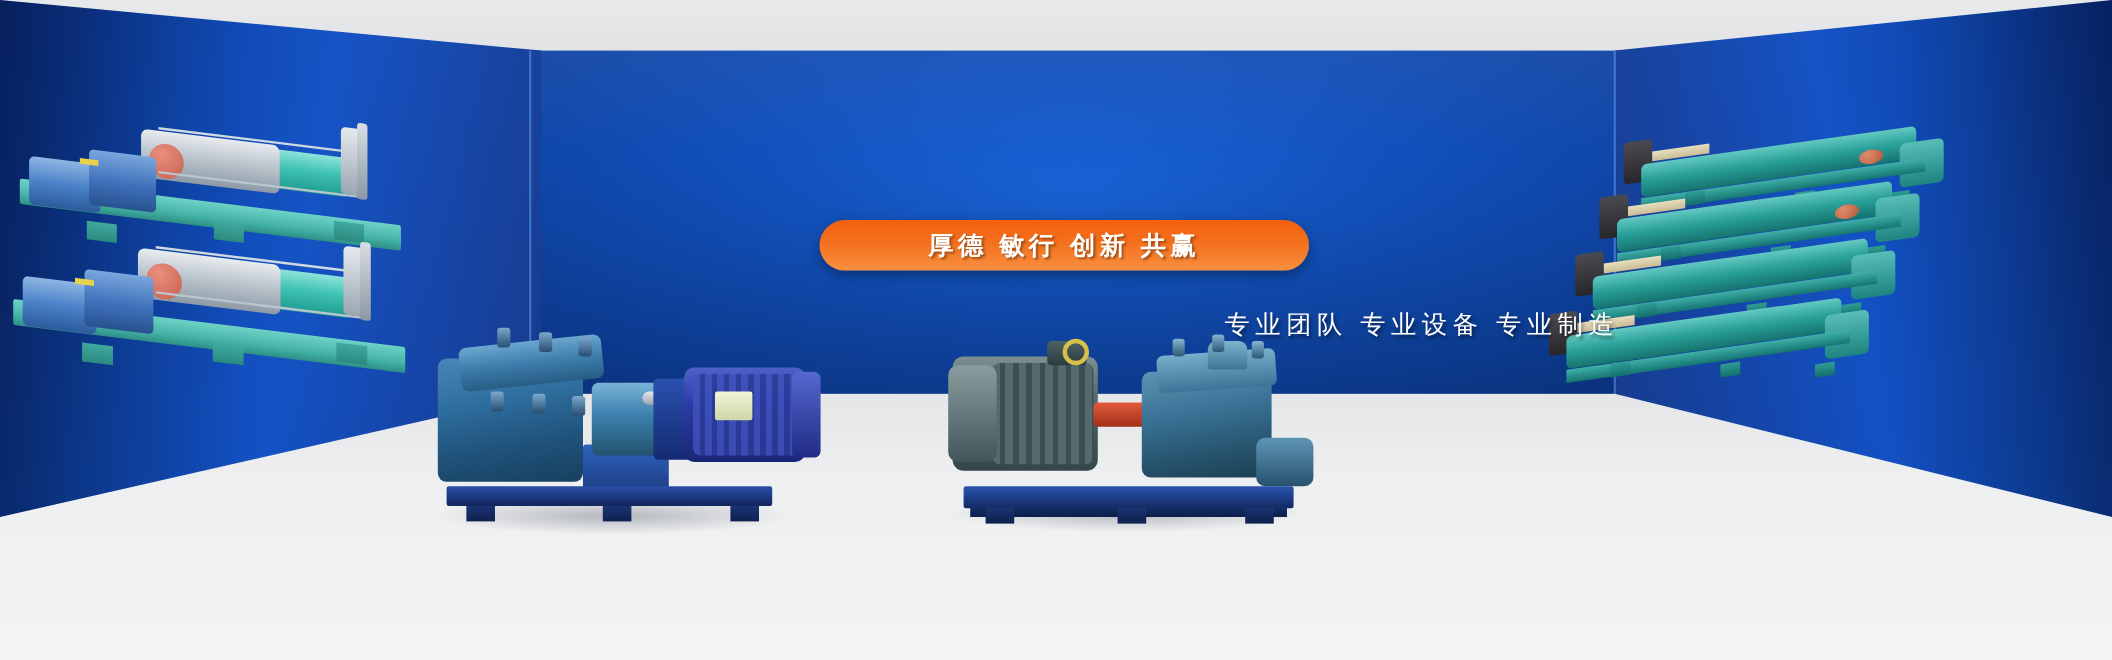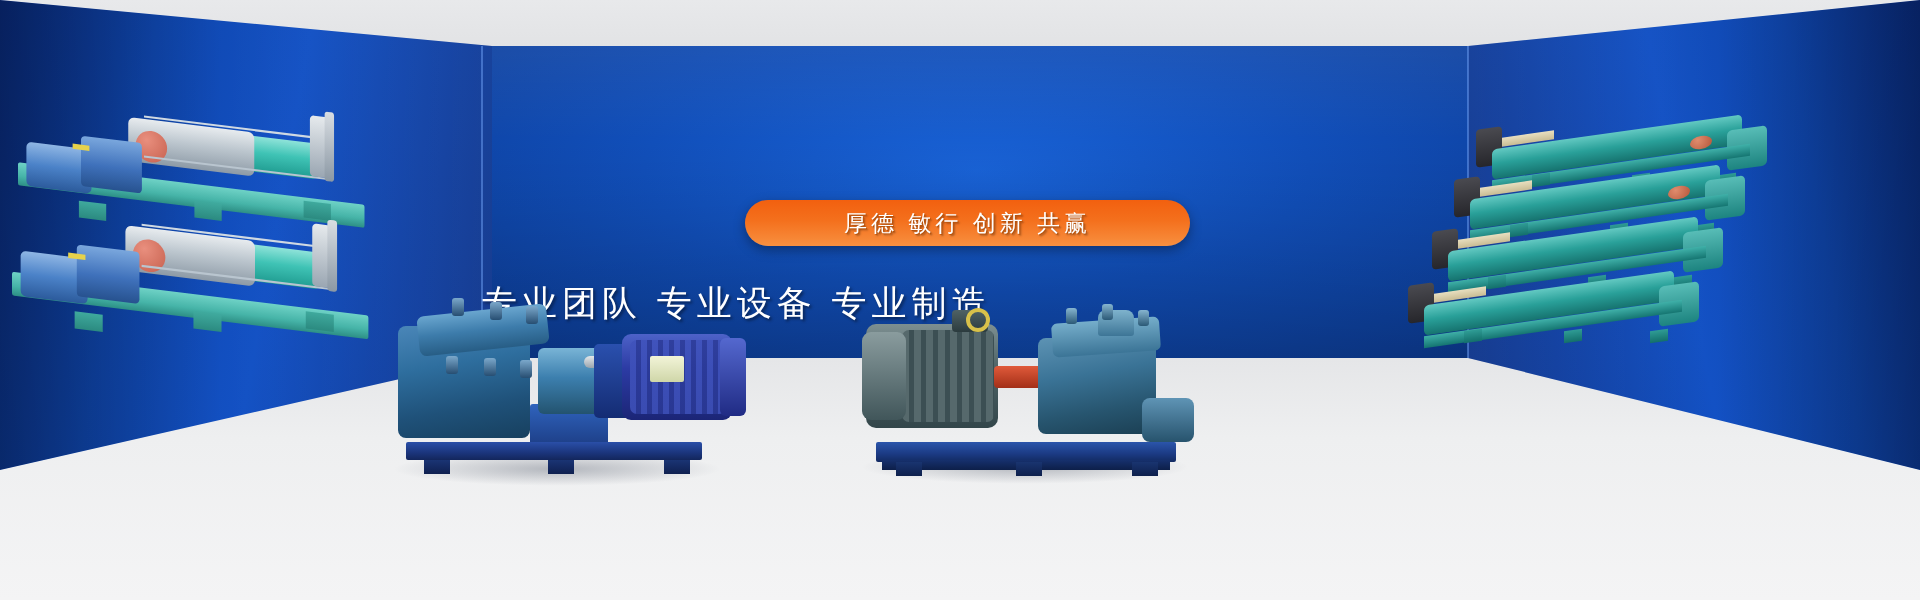--- a/index.html
+++ b/index.html
@@ -60,28 +60,28 @@
 
   
   .pill{
     position:absolute;left:745px;top:200px;width:445px;height:46px;
     border-radius:26px;
     background:linear-gradient(180deg,#f2600f 0%,#f4701d 45%,#f89040 100%);
     box-shadow:0 4px 12px rgba(0,0,0,.35);
     display:flex;align-items:center;justify-content:center;
   }
   .pill span{
-    font-size:23px;font-weight:normal;color:#fff;letter-spacing:4px;white-space:nowrap;
+    font-size:23px;font-weight:bold;color:#fff;letter-spacing:4px;white-space:nowrap;
     text-shadow:1px 1px 0 #b8530c, 2px 2px 2px rgba(0,0,0,.35);
   }
 
   
   .subtitle{
-    position:absolute;left:482px;top:280px;width:990px;text-align:left;
-    font-size:35px;color:#ffffff;letter-spacing:5px;white-space:nowrap;
+    position:absolute;left:482px;top:280px;width:990px;text-align:right;
+    font-size:23px;color:#ffffff;letter-spacing:5px;white-space:nowrap;
     text-shadow:2px 2px 3px rgba(0,0,0,.45);
   }
 
   
   .sp{position:absolute;transform-origin:left center;}
   .sp .base{position:absolute;left:0;top:70px;width:330px;height:22px;
     background:linear-gradient(180deg,#6fd2c6 0%,#46b4a8 60%,#2d8f85 100%);
     transform:skewY(7deg);border-radius:2px;}
   .sp .foot{position:absolute;width:26px;height:16px;top:88px;
     background:linear-gradient(180deg,#3fa99d,#2b8a80);transform:skewY(7deg);}

